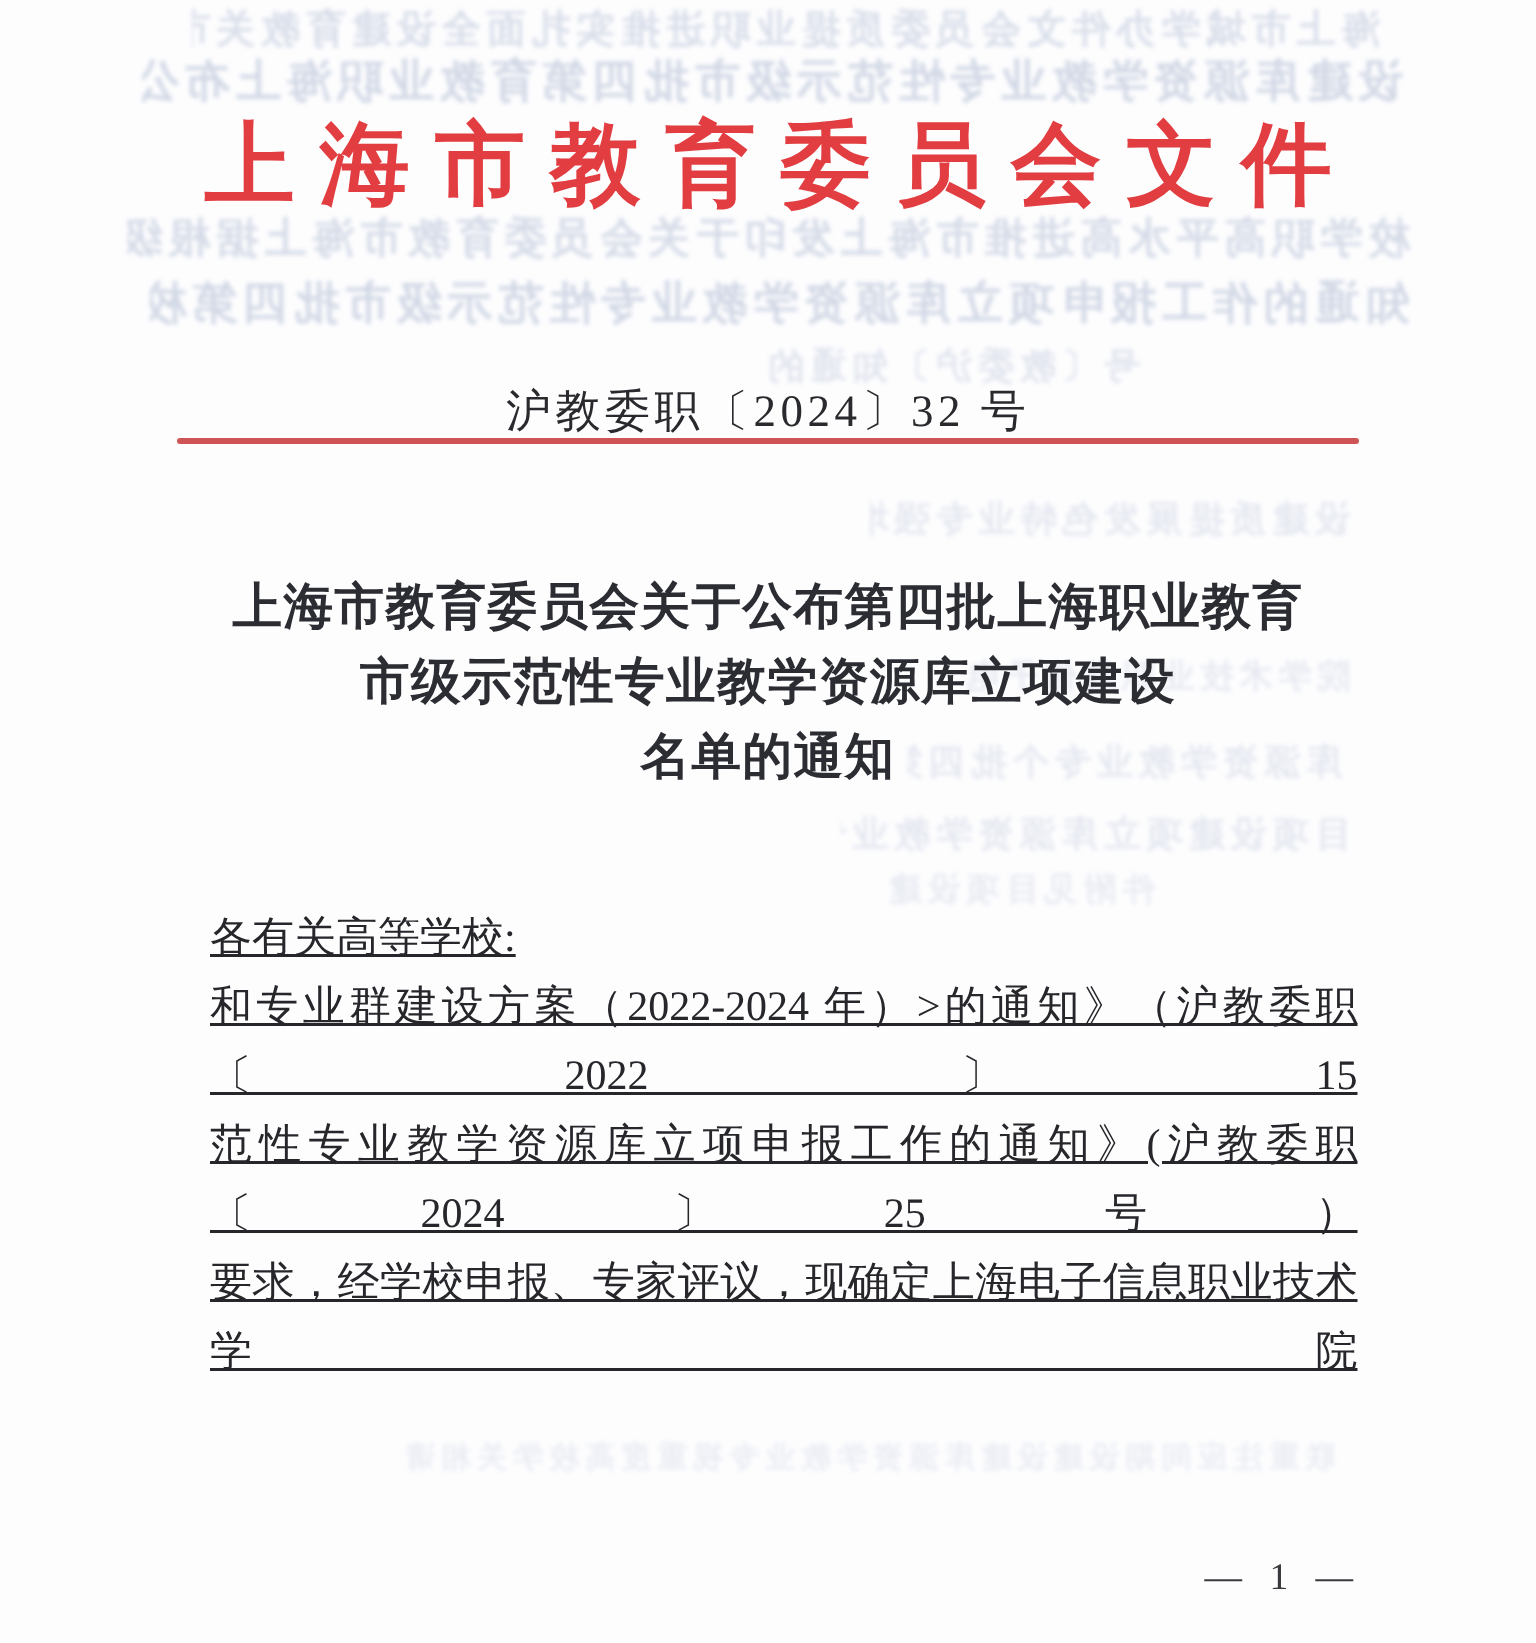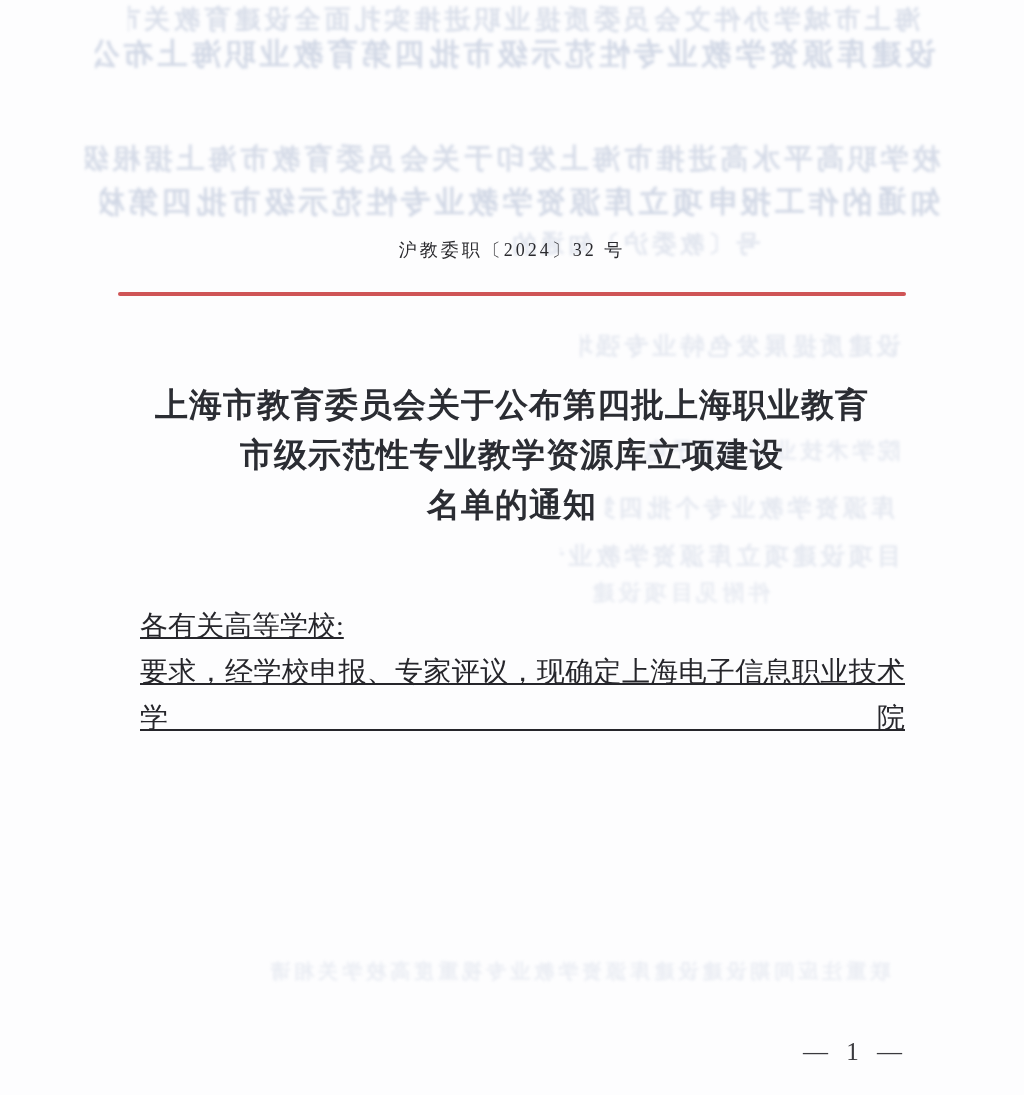--- a/index.html
+++ b/index.html
@@ -40,25 +40,25 @@
     font-size: 60px;
     font-weight: bold;
     letter-spacing: 0.28em;
     color: #e23e41;
     text-indent: 0.28em; 
   }
 
   
   .doc-number {
     position: absolute;
-    top: 238px;
+    top: 254px;
     left: 0;
     width: 100%;
     text-align: center;
-    font-size: 18px;
+    font-size: 30px;
     letter-spacing: 3px;
     color: #2a2a2e;
   }
 
   
   .red-rule {
     position: absolute;
     top: 292px;
     left: 118px;
     width: 788px;
@@ -125,32 +125,35 @@
     <span class="bleed" style="top:182px; left:100px; width:840px; font-size:30px; opacity:.46;">知通的作工报申项立库源资学教业专性范示级市批四第校院专高职高海上展开于关会</span>
     <span class="bleed" style="top:228px; left:360px; width:400px; font-size:24px; opacity:.30;">号〔教委沪〕知通的</span>
     <span class="bleed" style="top:330px; left:580px; width:320px; font-size:24px; opacity:.26;">设建质提展发色特业专强增</span>
     <span class="bleed" style="top:436px; left:640px; width:260px; font-size:22px; opacity:.24;">院学术技业职息信子电海上</span>
     <span class="bleed" style="top:492px; left:605px; width:290px; font-size:24px; opacity:.26;">库源资学教业专个批四第</span>
     <span class="bleed" style="top:540px; left:560px; width:340px; font-size:24px; opacity:.26;">目项设建项立库源资学教业专性范示</span>
     <span class="bleed" style="top:578px; left:560px; width:210px; font-size:22px; opacity:.22;">件附见目项设建</span>
     <span class="bleed" style="top:958px; left:150px; width:740px; font-size:20px; opacity:.20;">联重注应间期设建设建库源资学教业专视重度高校学关相请</span>
   </div>
 
+  <div class="banner">上海市教育委员会文件</div>
 
   <div class="doc-number">沪教委职〔2024〕32 号</div>
 
   <div class="red-rule"></div>
 
   <div class="doc-title">
     <div>上海市教育委员会关于公布第四批上海职业教育</div>
     <div>市级示范性专业教学资源库立项建设</div>
     <div>名单的通知</div>
   </div>
 
   <div class="body-text">
     <div class="line">各有关高等学校:</div>
+    <div class="line justify">和专业群建设方案（2022-2024 年）&gt;的通知》（沪教委职〔2022〕15</div>
+    <div class="line justify">范性专业教学资源库立项申报工作的通知》(沪教委职〔2024〕25 号）</div>
     <div class="line justify">要求，经学校申报、专家评议，现确定上海电子信息职业技术学院</div>
 
   </div>
 
   <div class="page-number">— 1 —</div>
 
 </div>
 
 </body></html>

